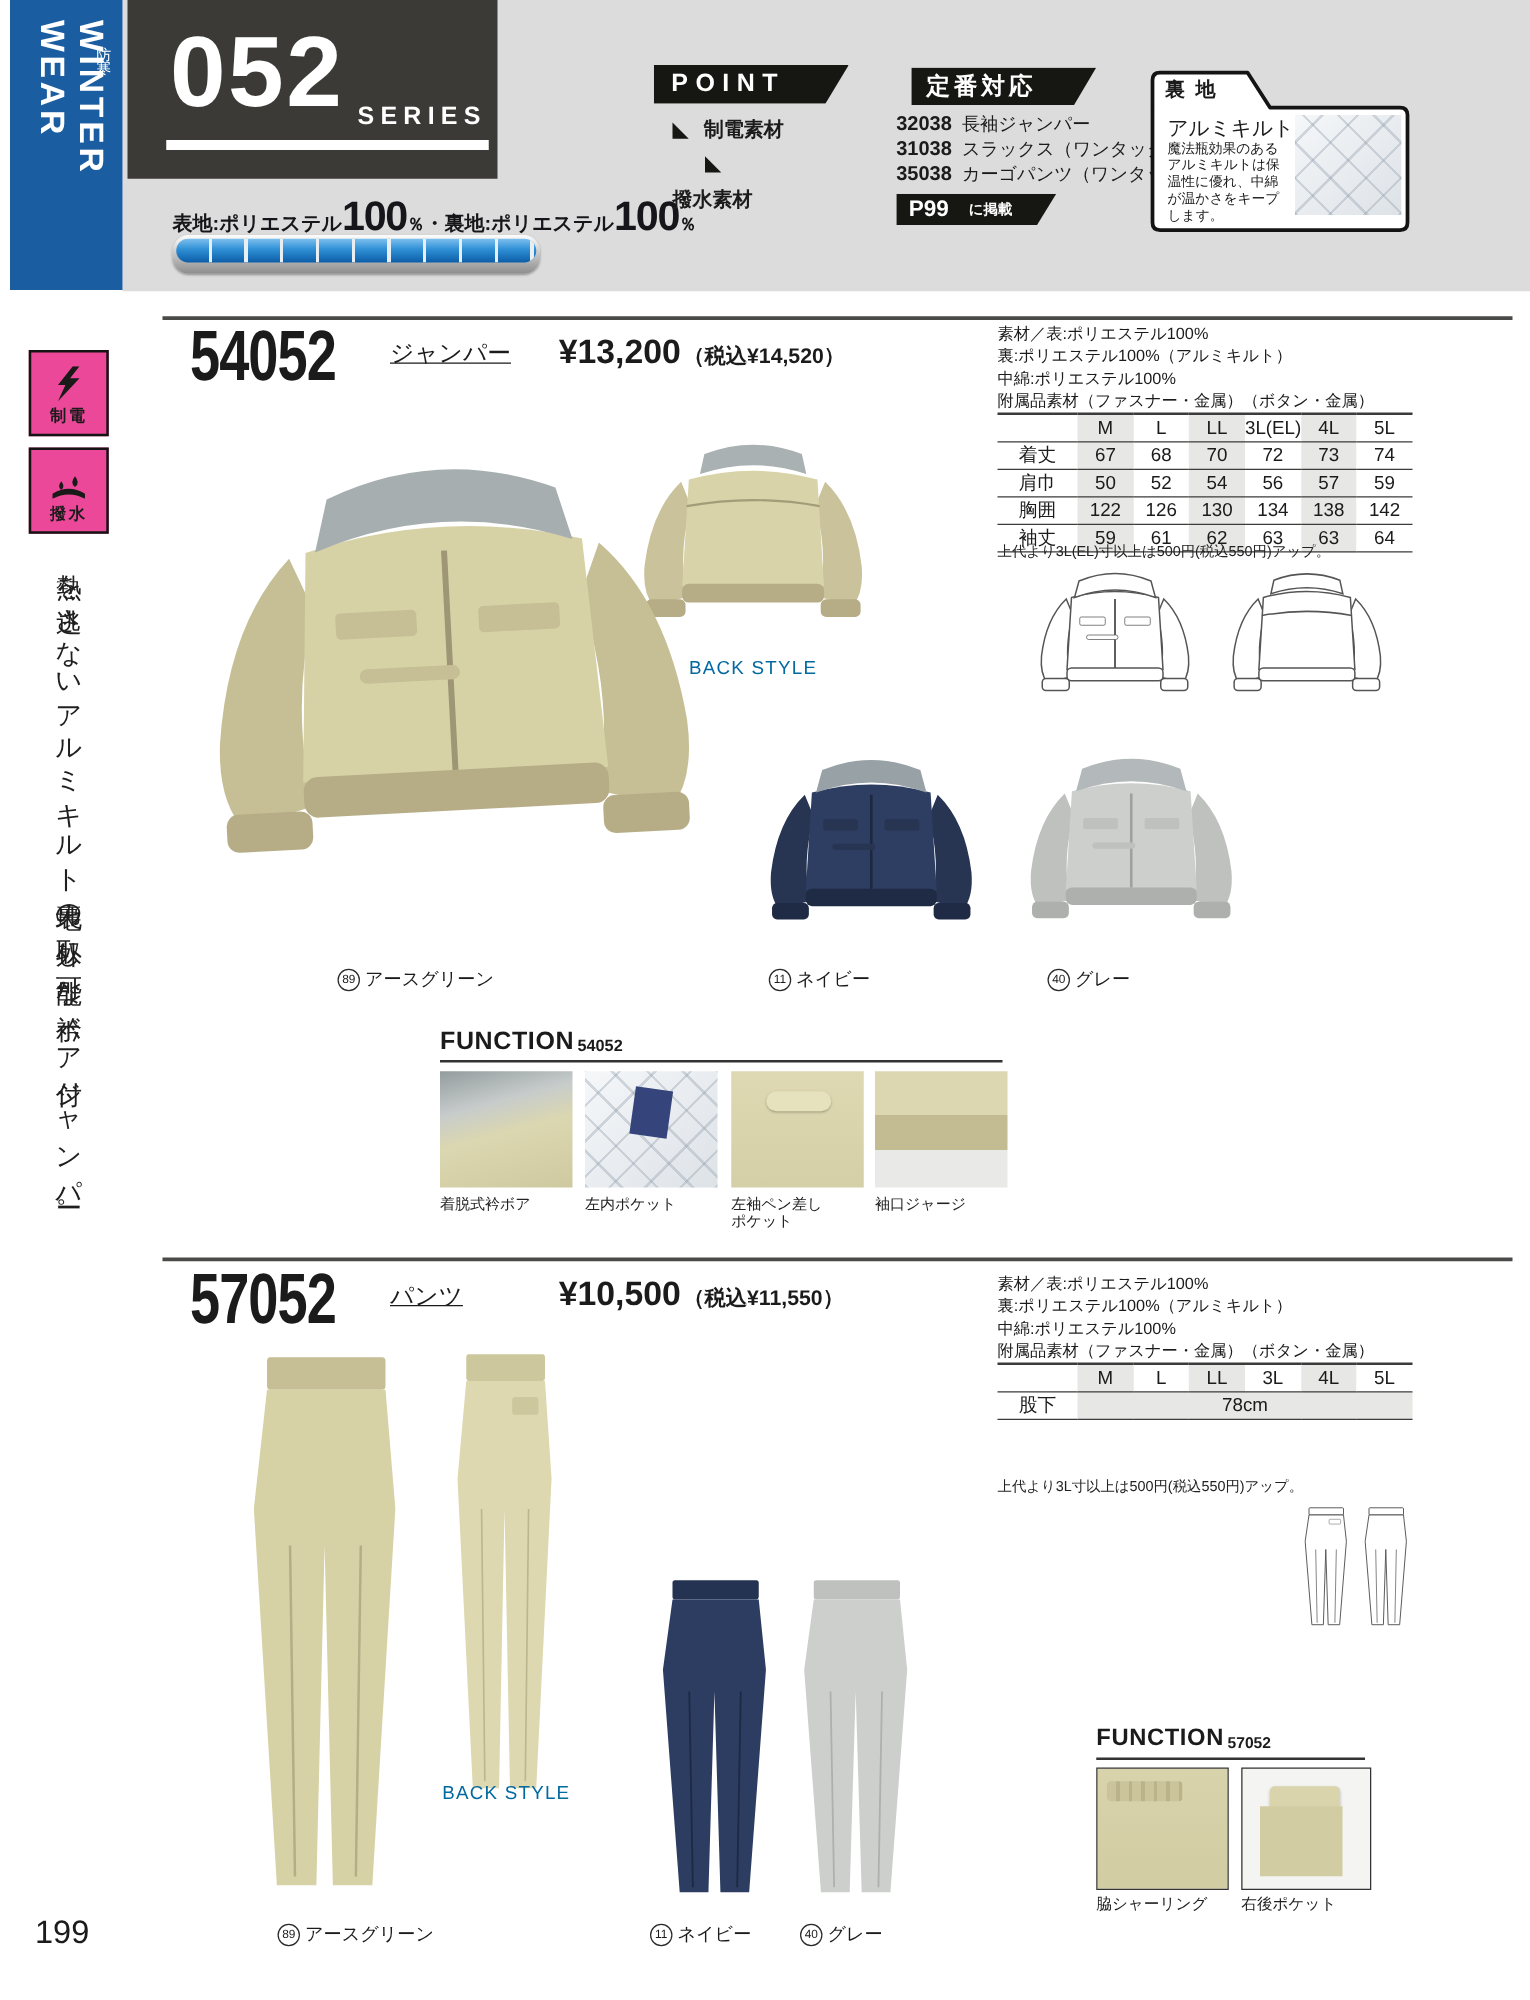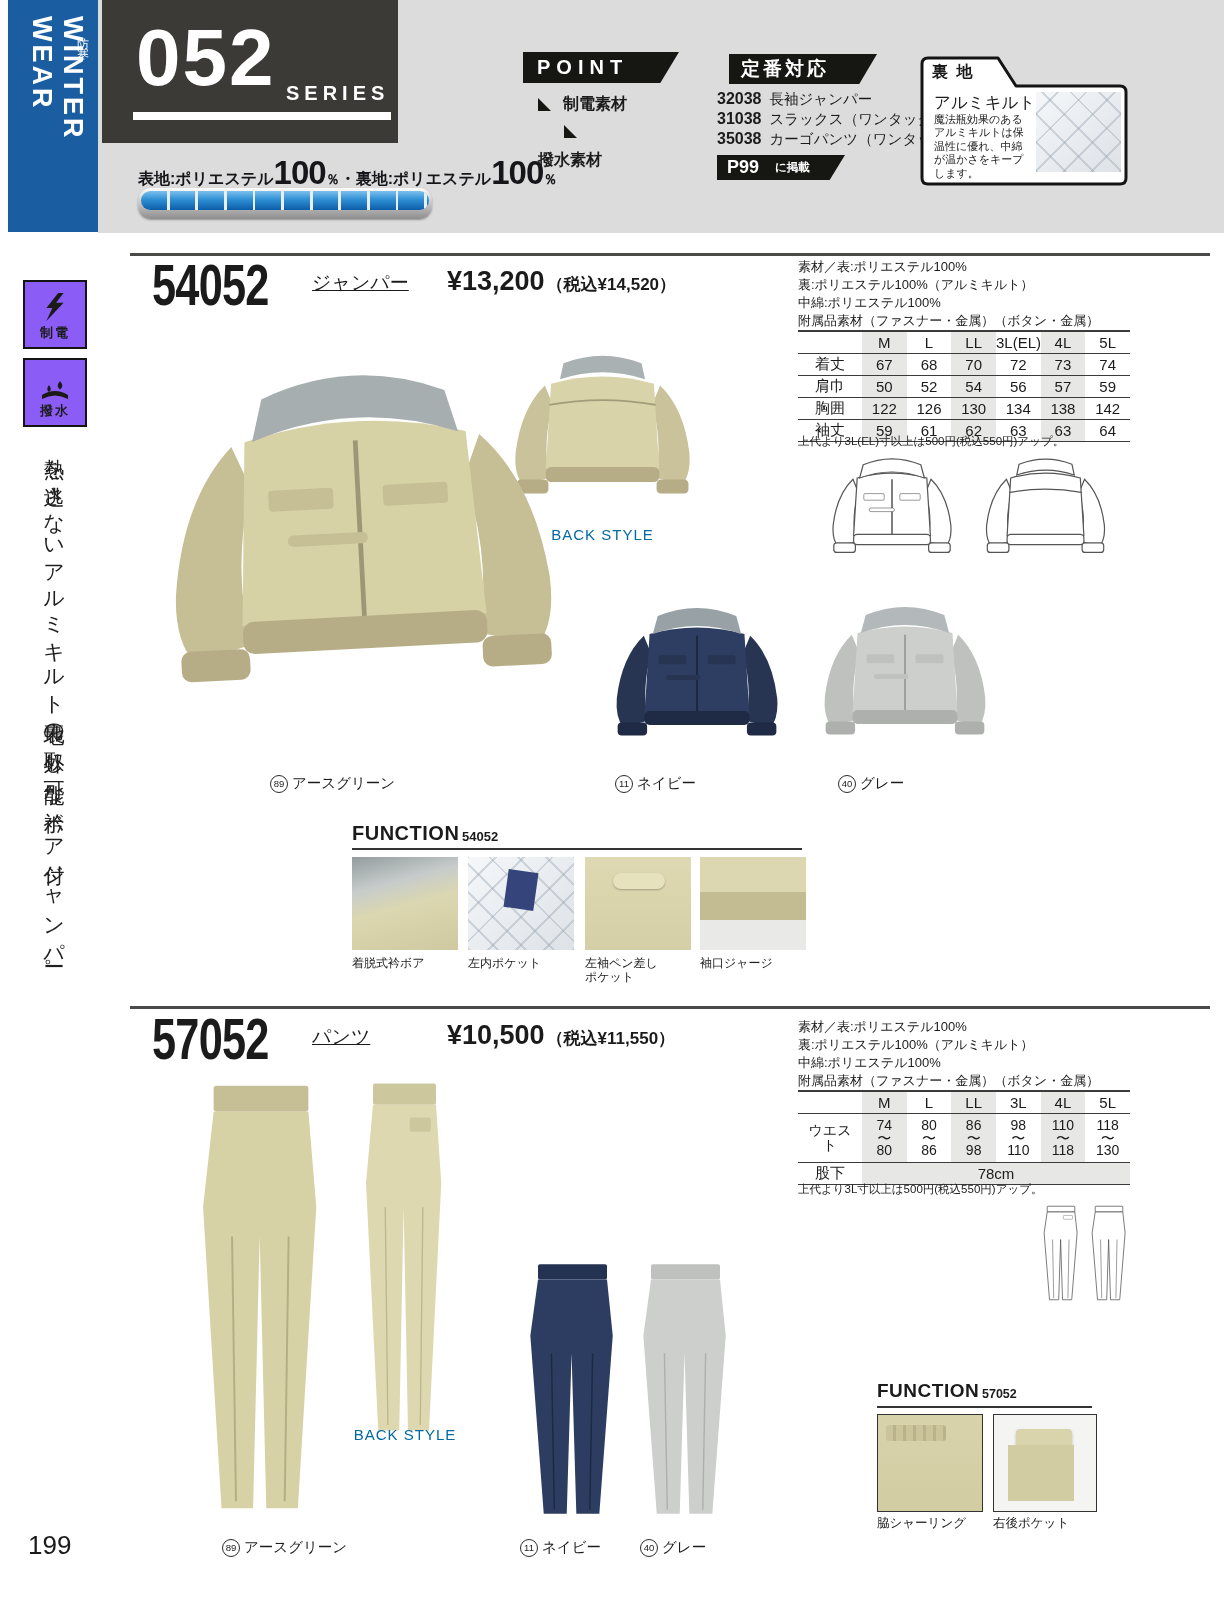--- a/index.html
+++ b/index.html
@@ -60,21 +60,21 @@
   .fn-title{font-size:20px;font-weight:700;letter-spacing:.5px;}
   .fn-code{font-size:13px;font-weight:700;}
   .fn-line{background:#333;height:2px;}
   .fn-cap{font-size:12px;line-height:14px;white-space:pre-line;color:#222;}
   .ph{position:absolute;}
   .ph-f1{background:linear-gradient(165deg,#939c9e 0%,#c7cccb 30%,#dbd7b0 52%,#cfc9a0 100%);}
   .ph-f3{background:linear-gradient(180deg,#ded9b2 0%,#d4cfa6 100%);}
   .ph-f4{background:linear-gradient(180deg,#dcd7b0 38%,#c3bb92 38% 68%,#e9e9e7 68%);}
   .ph-g1{background:linear-gradient(180deg,#d8d3ab 0%,#d2cca2 100%);border:1px solid #333;}
   .ph-g2{background:#f4f4f2;border:1px solid #333;}
-  .badgebox{border:2.5px solid #141414;background:#8b5cf6;display:flex;flex-direction:column;
+  .badgebox{border:2.5px solid #141414;background:#ec4899;display:flex;flex-direction:column;
             align-items:center;justify-content:flex-end;padding-bottom:5px;gap:3px;}
   .badge-label{font-size:13px;font-weight:700;letter-spacing:2px;}
 </style>
 </head>
 <body>
 
 <svg width="0" height="0" style="position:absolute">
   <defs>
     <symbol id="jacket-front" viewBox="0 0 220 200">
       <path d="M45 52 Q18 78 12 128 Q10 152 20 164 L50 156 Q42 116 54 74 Z" fill="var(--c-dark)" stroke="var(--c-stroke,none)" stroke-width="2"></path>
@@ -357,41 +357,20 @@
         <th>M</th>
         <th>L</th>
         <th>LL</th>
         <th>3L</th>
         <th>4L</th>
         <th>5L</th>
       </tr>
     </thead>
     <tbody>
       <tr>
-        <td style="font-size:14px;line-height:15px;padding:0 8px;">ウエスト</td>
-        <td class="rng">74
-〜
-80</td>
-        <td class="rng">80
-〜
-86</td>
-        <td class="rng">86
-〜
-98</td>
-        <td class="rng">98
-〜
-110</td>
-        <td class="rng">110
-〜
-118</td>
-        <td class="rng">118
-〜
-130</td>
-      </tr>
-      <tr>
         <td>股下</td>
         <td colspan="6">78cm</td>
       </tr>
     </tbody>
   </table>
   <div class="abs note" style="left:798px;top:1182px;">上代より3L寸以上は500円(税込550円)アップ。</div>
 
   <svg class="abs" style="left:1038px;top:1192px;--c-body:#fff;--c-dark:#fff;--c-rib:#fff;--c-fur:#fff;--c-line:#555;--c-stroke:#555;" width="46" height="122" viewBox="0 0 120 260">
       <use href="#pants-back"></use>
     </svg>

